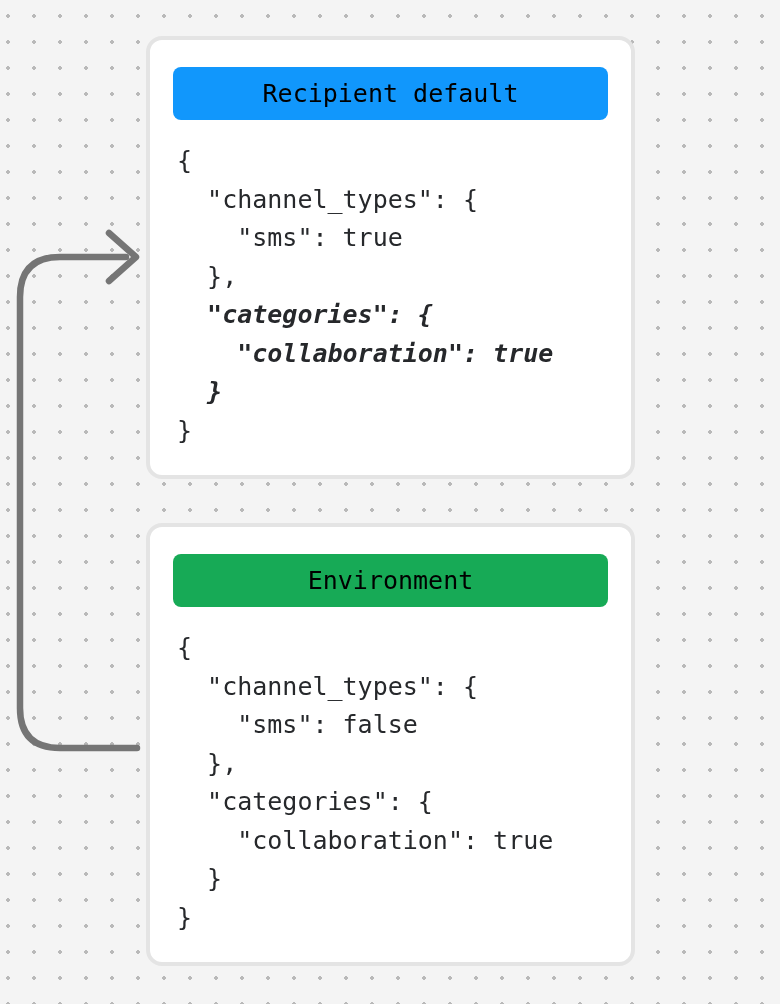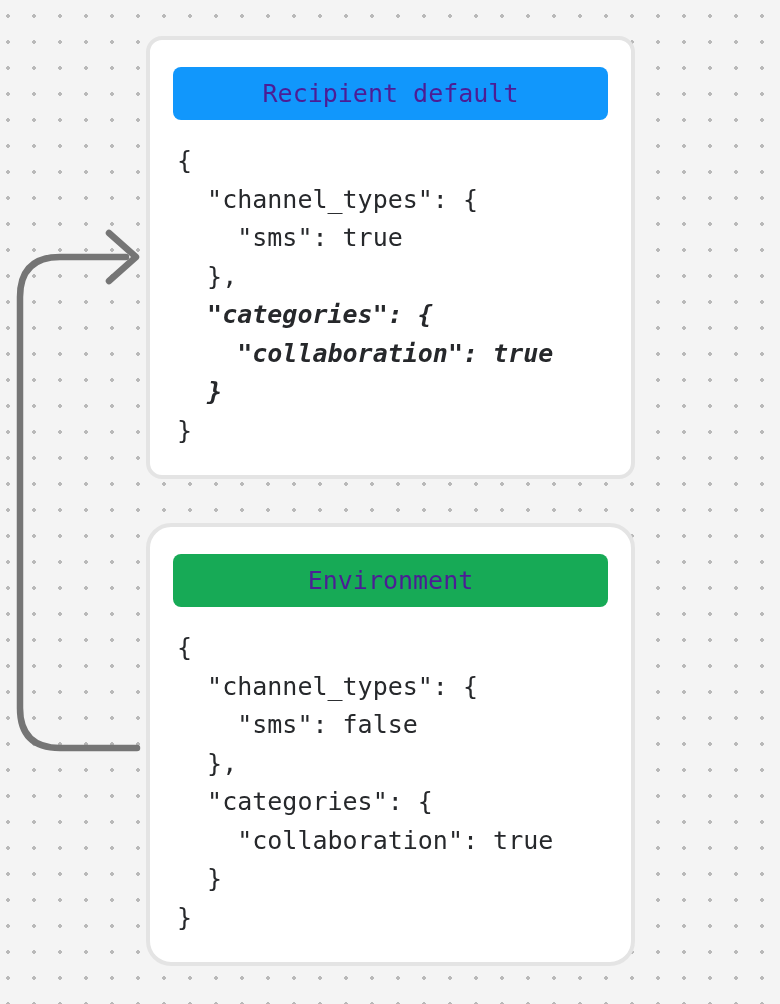--- a/index.html
+++ b/index.html
@@ -24,28 +24,28 @@
     position: absolute;
     left: 146px;
     width: 489px;
     box-sizing: border-box;
     background: #ffffff;
     border: 4px solid #e4e4e4;
     border-radius: 16px;
     padding: 27px 23px 25px 23px;
   }
   .card-top { top: 36px; }
-  .card-bottom { top: 523px; border-radius: 25px; }
+  .card-bottom { top: 523px; }
   .card-header {
     height: 53px;
     border-radius: 8px;
     display: flex;
     align-items: center;
     justify-content: center;
-    color: #4c1d95;
+    color: #000000;
     font-size: 25px;
     font-family: "DejaVu Sans Mono", "Liberation Mono", monospace;
   }
   .code {
     margin: 22px 0 0 4px;
     font-size: 25px;
     line-height: 38.5px;
     color: #26282b;
     white-space: pre;
     font-family: "DejaVu Sans Mono", "Liberation Mono", monospace;

